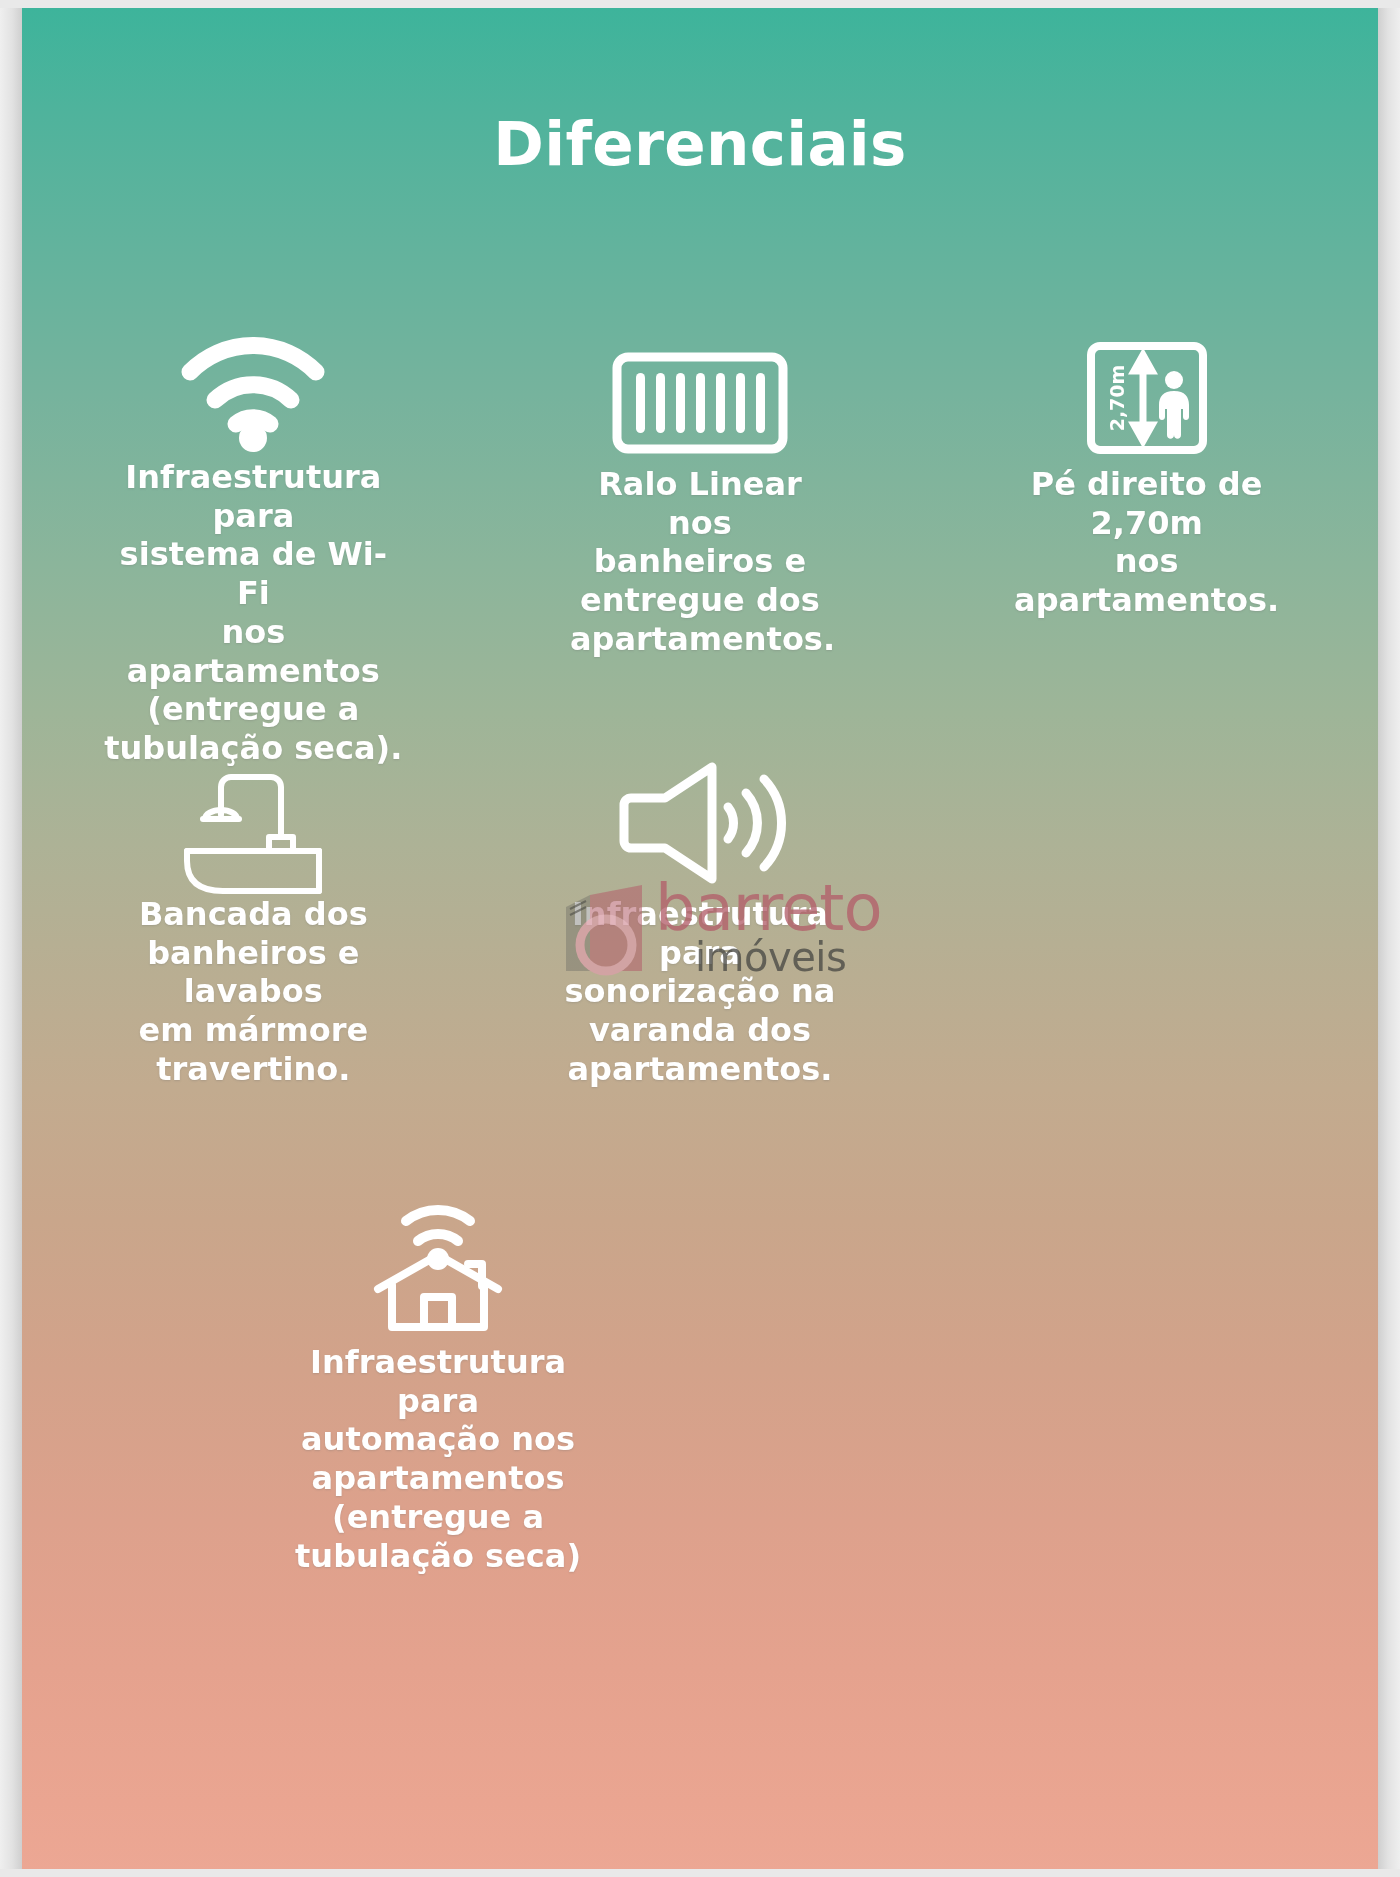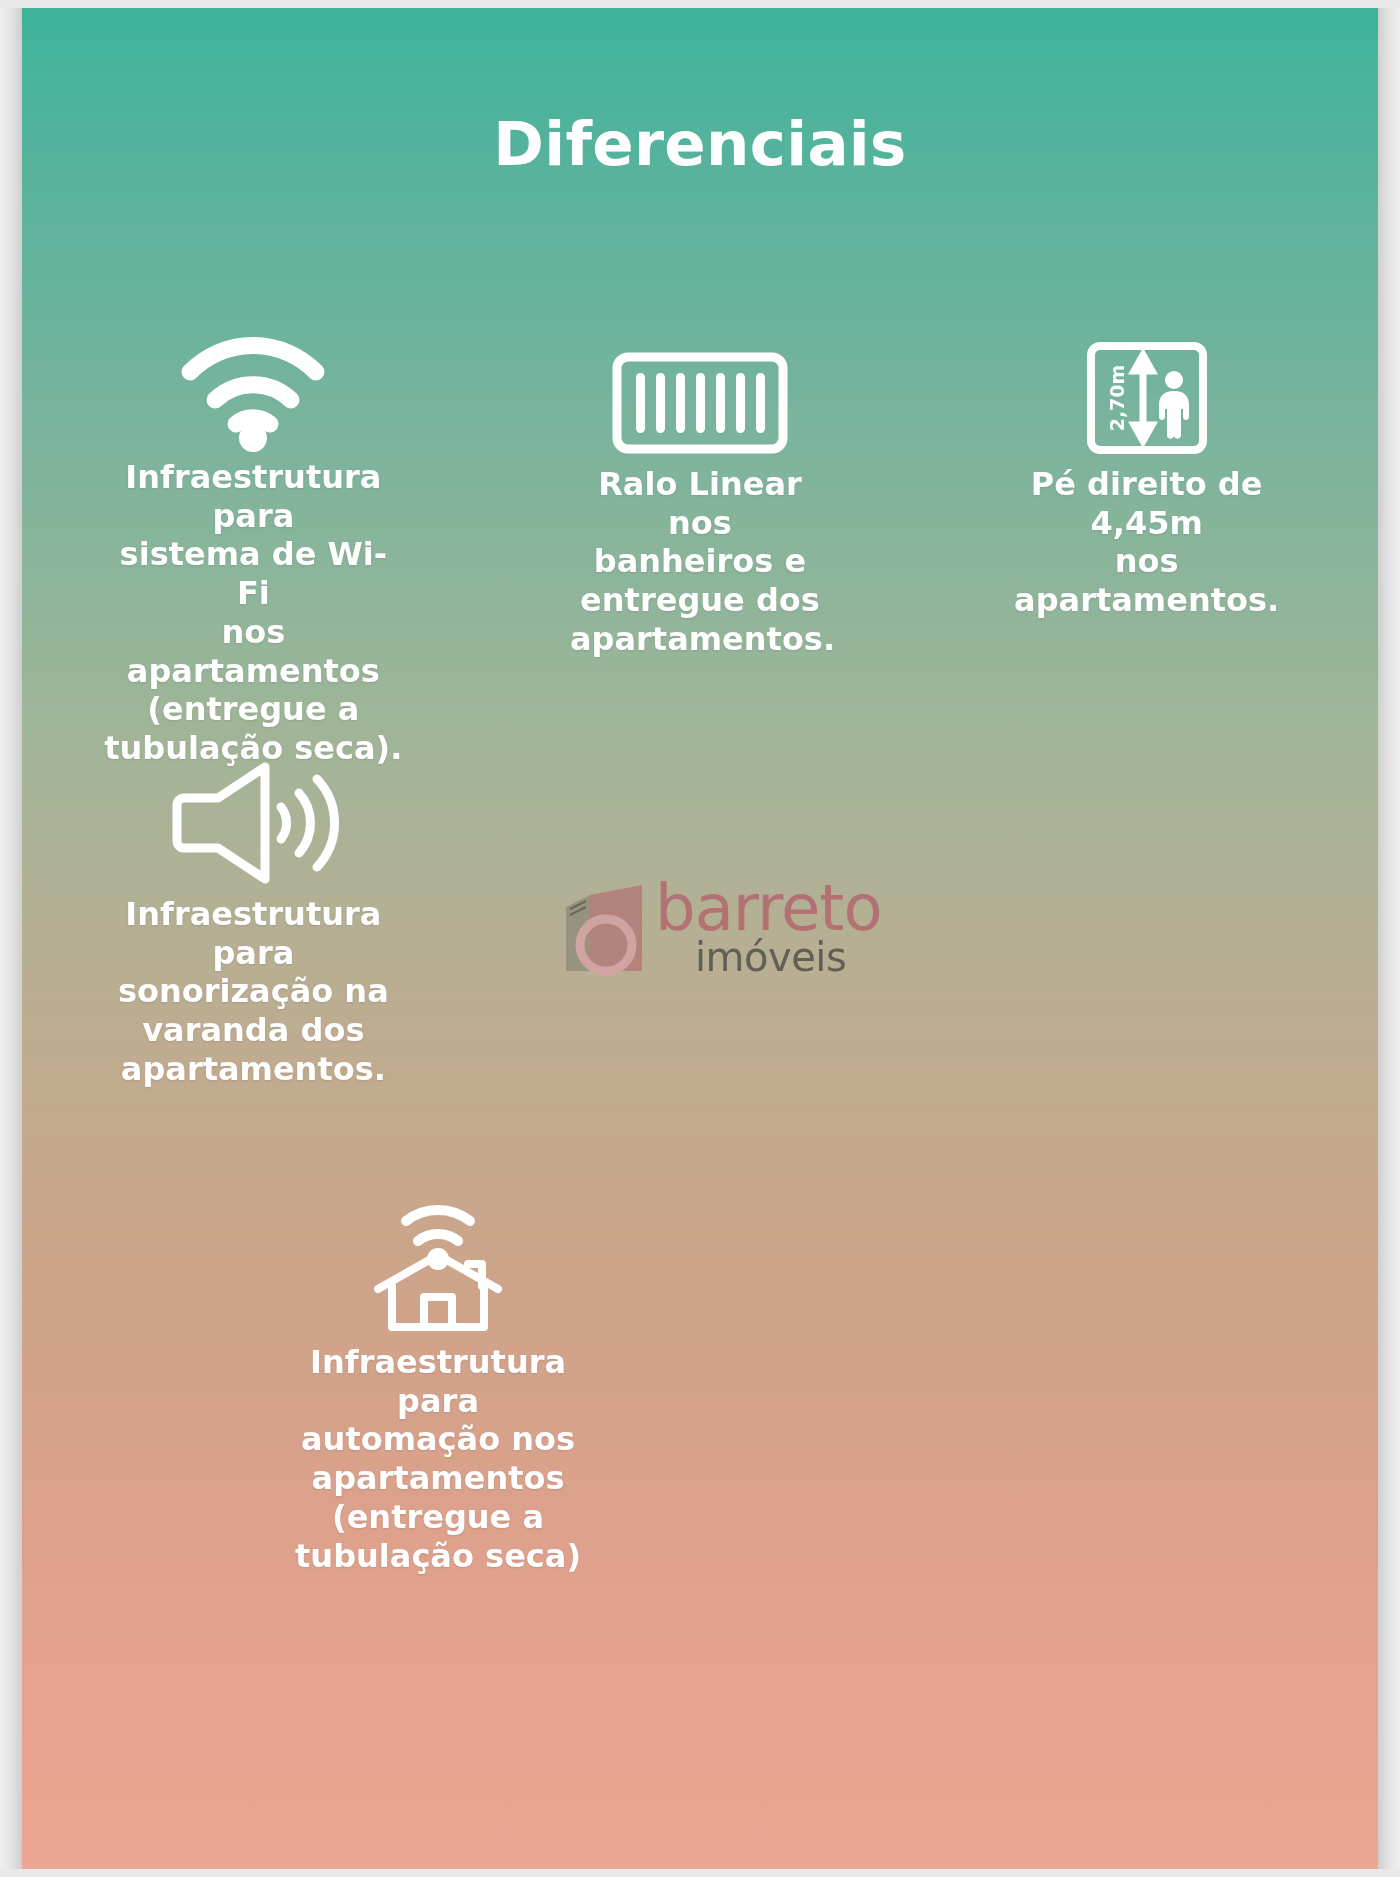--- a/index.html
+++ b/index.html
@@ -203,28 +203,51 @@
             </g>
 
             <text x="38" y="57" fill="#ffffff" font-family="'DejaVu Sans', sans-serif" font-size="19" font-weight="bold" text-anchor="middle" transform="rotate(-90 38 57)">2,70m</text>
 
             <g fill="#ffffff">
               <circle cx="88" cy="39" r="9"></circle>
               <path d="M88 50 c-11 0 -15 6 -15 14 v12 c0 4 6 4 6 0 v-8 h2 v26 c0 5 7 5 7 0 v-15 h0 v15 c0 5 7 5 7 0 v-26 h2 v8 c0 4 6 4 6 0 v-12 c0 -8 -4 -14 -15 -14 z"></path>
             </g>
           </svg>
         </div>
-        <div class="caption cap-w1">Pé direito de 4,45m
+        <div class="caption cap-w1">Pé direito de 2,70m
 nos apartamentos.</div>
       </div>
 
     </div>
 
     <div class="row" id="row-2">
 
+      <div class="cell">
+        <div class="icon-box">
+          <svg width="152" height="120" viewBox="0 0 152 120">
+            <g fill="none" stroke="#ffffff" stroke-width="6" stroke-linejoin="round" stroke-linecap="round">
+
+              <path d="M44 50 V22 a10 10 0 0 1 10 -10 h40 a10 10 0 0 1 10 10 V72"></path>
+
+              <path d="M28 54 a16 9 0 0 1 32 0 z"></path>
+              <line x1="26" y1="54" x2="62" y2="54"></line>
+
+              <path d="M92 72 h24 v14 H92 z"></path>
+
+              <path d="M10 86 H142"></path>
+              <path d="M10 86 V96 q0 30 36 30 H142 V86"></path>
+              <line x1="142" y1="86" x2="142" y2="126"></line>
+            </g>
+          </svg>
+        </div>
+        <div class="caption cap-w1">Bancada dos
+banheiros e lavabos
+em mármore
+travertino.</div>
+      </div>
 
 
       <div class="cell">
         <div class="icon-box">
           <svg width="168" height="124" viewBox="0 0 168 124">
             <path d="M8 44 a7 7 0 0 1 7 -7 h34 L96 6 v112 L49 87 H15 a7 7 0 0 1 -7 -7 z" fill="none" stroke="#ffffff" stroke-width="9" stroke-linejoin="round"></path>
             <g fill="none" stroke="#ffffff" stroke-width="9" stroke-linecap="round">
               <path d="M112 46 a26 26 0 0 1 0 32"></path>
               <path d="M130 32 a45 45 0 0 1 0 60"></path>
               <path d="M148 18 a64 64 0 0 1 0 88"></path>

